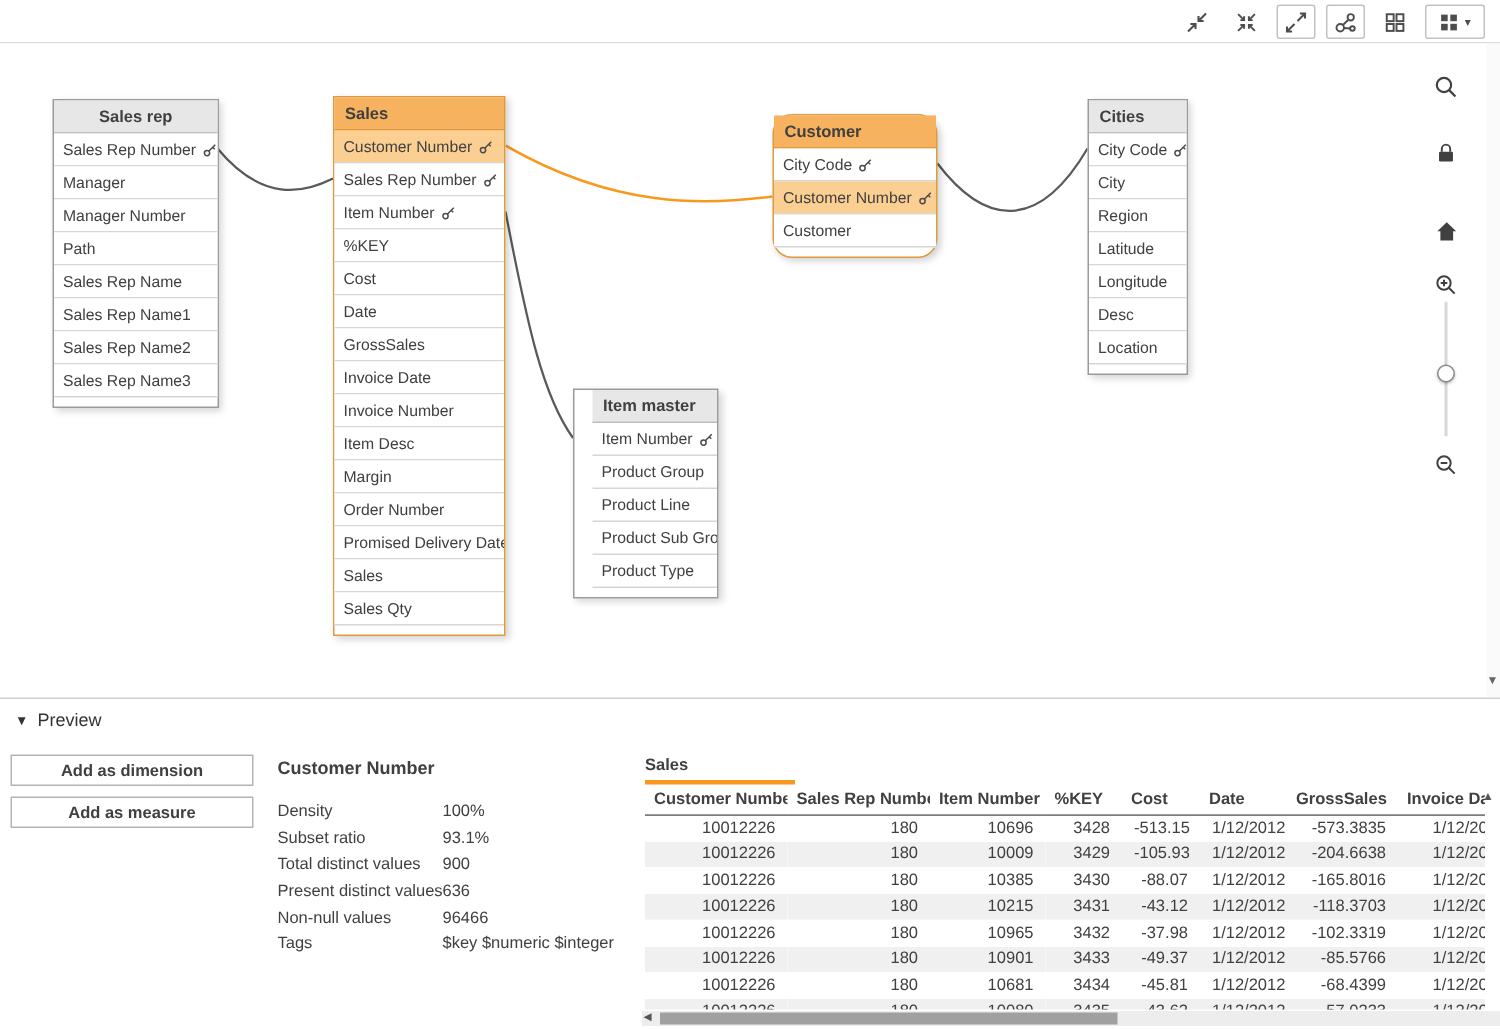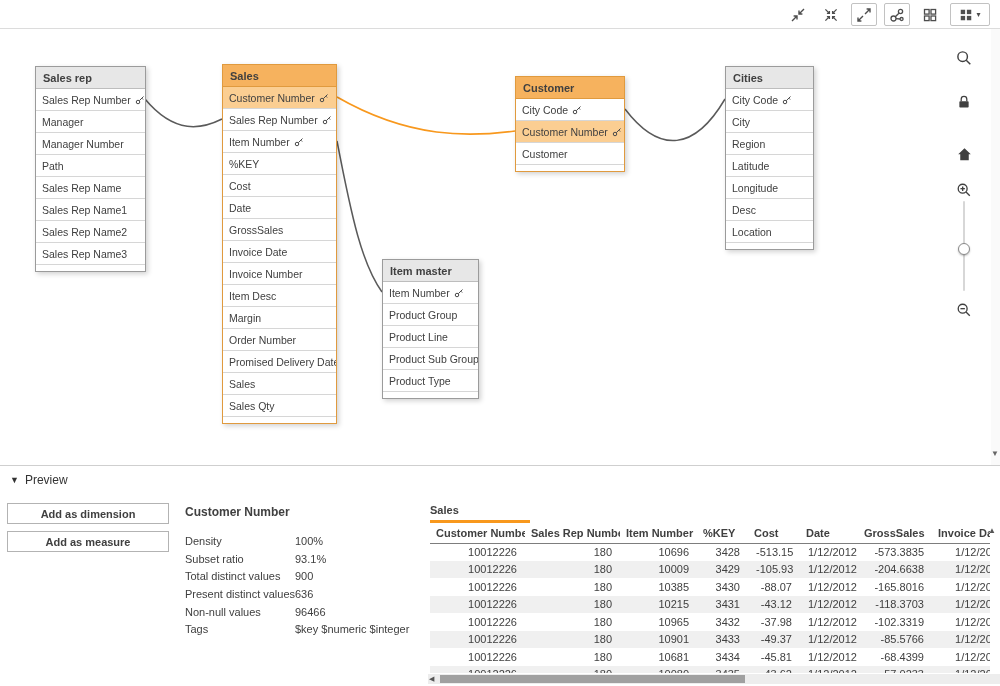--- a/index.html
+++ b/index.html
@@ -179,21 +179,21 @@
           <circle cx="7.5" cy="7.5" r="5"></circle>
             <line x1="11.3" y1="11.3" x2="15.5" y2="15.5"></line>
           <line x1="5" y1="7.5" x2="10" y2="7.5"></line>
         </svg>
       </button>
     </div>
 
     <div class="canvas-vscroll">
       <span class="scroll-arrow" style="right:1px; top:421px">▼</span>
     </div>
-  <div class="model-table" style="left: 35px; top: 37px; width: 111px;">
+  <div class="model-table" style="left: 35px; top: 37px; width: 111px; text-align: center;">
         <div class="mt-header">Sales rep</div>
         <div class="mt-field">
           <span>Sales Rep Number</span>
           <svg class="key-icon" width="10" height="10" viewBox="0 0 12 12">
             <circle cx="3.6" cy="8.4" r="2.1" fill="none" stroke="#4a4a4a" stroke-width="1.2"></circle>
             <path d="M5.2 6.8 L10.2 1.8 M8.2 3.8 L9.8 5.4" fill="none" stroke="#4a4a4a" stroke-width="1.2"></path>
           </svg>
         </div>
         <div class="mt-field">
           <span>Manager</span>
@@ -270,21 +270,21 @@
         <div class="mt-field">
           <span>Promised Delivery Date</span>
         </div>
         <div class="mt-field">
           <span>Sales</span>
         </div>
         <div class="mt-field">
           <span>Sales Qty</span>
         </div>
       </div>
-      <div class="model-table" style="left: 382px; top: 230px; width: 97px;">
+      <div class="model-table" style="left: 382px; top: 230px; width: 97px; padding-left: 12px;">
         <div class="mt-header">Item master</div>
         <div class="mt-field">
           <span>Item Number</span>
           <svg class="key-icon" width="10" height="10" viewBox="0 0 12 12">
             <circle cx="3.6" cy="8.4" r="2.1" fill="none" stroke="#4a4a4a" stroke-width="1.2"></circle>
             <path d="M5.2 6.8 L10.2 1.8 M8.2 3.8 L9.8 5.4" fill="none" stroke="#4a4a4a" stroke-width="1.2"></path>
           </svg>
         </div>
         <div class="mt-field">
           <span>Product Group</span>
@@ -292,41 +292,41 @@
         <div class="mt-field">
           <span>Product Line</span>
         </div>
         <div class="mt-field">
           <span>Product Sub Group</span>
         </div>
         <div class="mt-field">
           <span>Product Type</span>
         </div>
       </div>
-      <div class="model-table selected" style="left: 515px; top: 47px; width: 110px;">
+      <div class="model-table selected" style="left: 515px; top: 47px; width: 110px; border-radius: 13px;">
         <div class="mt-header">Customer</div>
         <div class="mt-field">
           <span>City Code</span>
           <svg class="key-icon" width="10" height="10" viewBox="0 0 12 12">
             <circle cx="3.6" cy="8.4" r="2.1" fill="none" stroke="#4a4a4a" stroke-width="1.2"></circle>
             <path d="M5.2 6.8 L10.2 1.8 M8.2 3.8 L9.8 5.4" fill="none" stroke="#4a4a4a" stroke-width="1.2"></path>
           </svg>
         </div>
         <div class="mt-field highlight">
           <span>Customer Number</span>
           <svg class="key-icon" width="10" height="10" viewBox="0 0 12 12">
             <circle cx="3.6" cy="8.4" r="2.1" fill="none" stroke="#4a4a4a" stroke-width="1.2"></circle>
             <path d="M5.2 6.8 L10.2 1.8 M8.2 3.8 L9.8 5.4" fill="none" stroke="#4a4a4a" stroke-width="1.2"></path>
           </svg>
         </div>
         <div class="mt-field">
           <span>Customer</span>
         </div>
       </div>
-      <div class="model-table" style="left: 725px; top: 37px; width: 89px;">
+      <div class="model-table" style="left: 725px; top: 37px; width: 67px;">
         <div class="mt-header">Cities</div>
         <div class="mt-field">
           <span>City Code</span>
           <svg class="key-icon" width="10" height="10" viewBox="0 0 12 12">
             <circle cx="3.6" cy="8.4" r="2.1" fill="none" stroke="#4a4a4a" stroke-width="1.2"></circle>
             <path d="M5.2 6.8 L10.2 1.8 M8.2 3.8 L9.8 5.4" fill="none" stroke="#4a4a4a" stroke-width="1.2"></path>
           </svg>
         </div>
         <div class="mt-field">
           <span>City</span>

